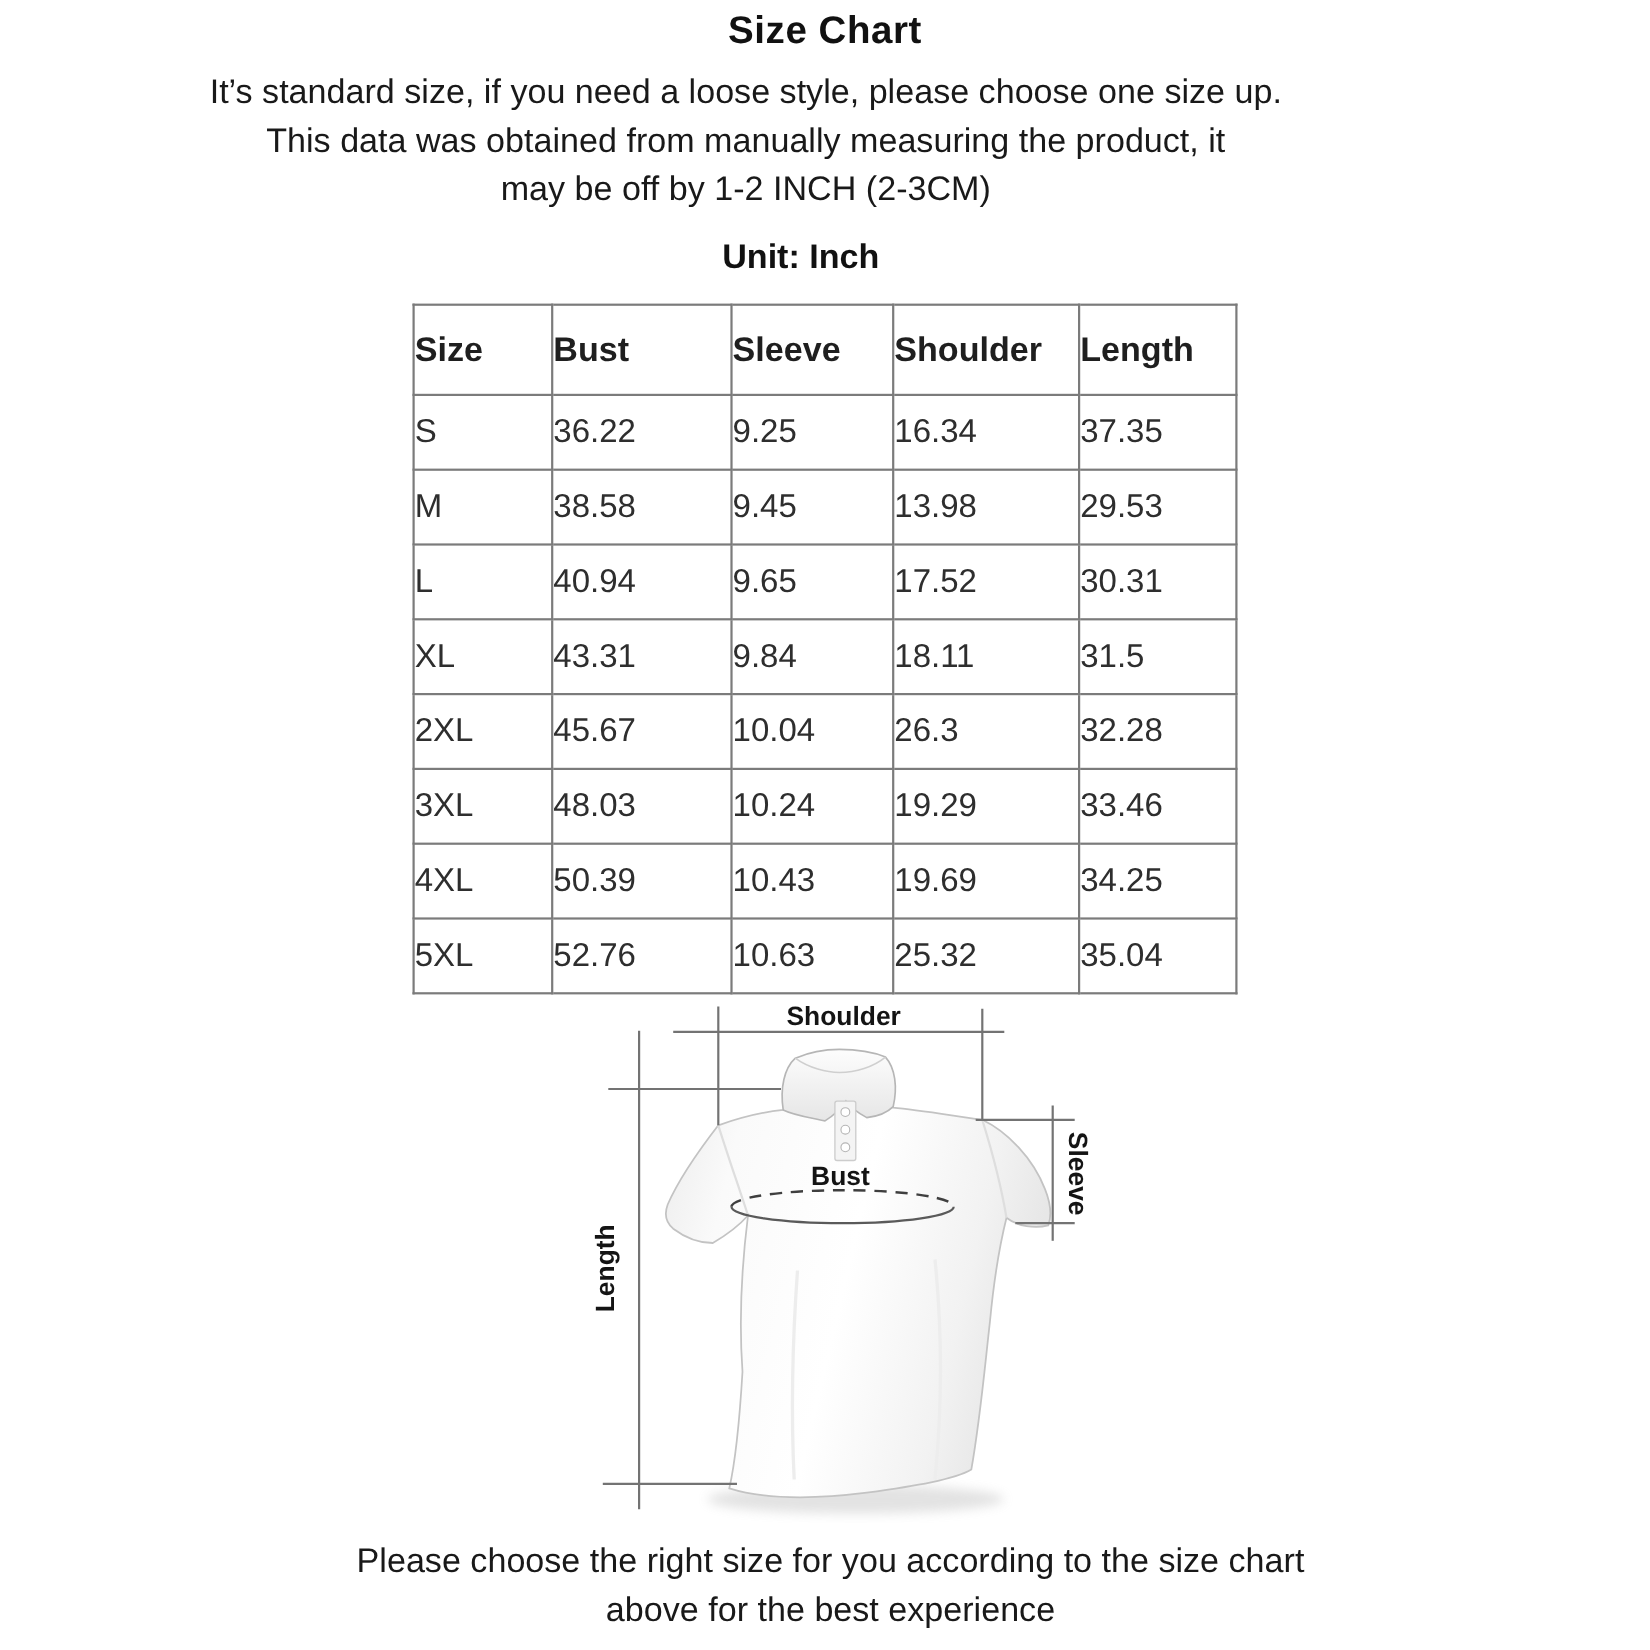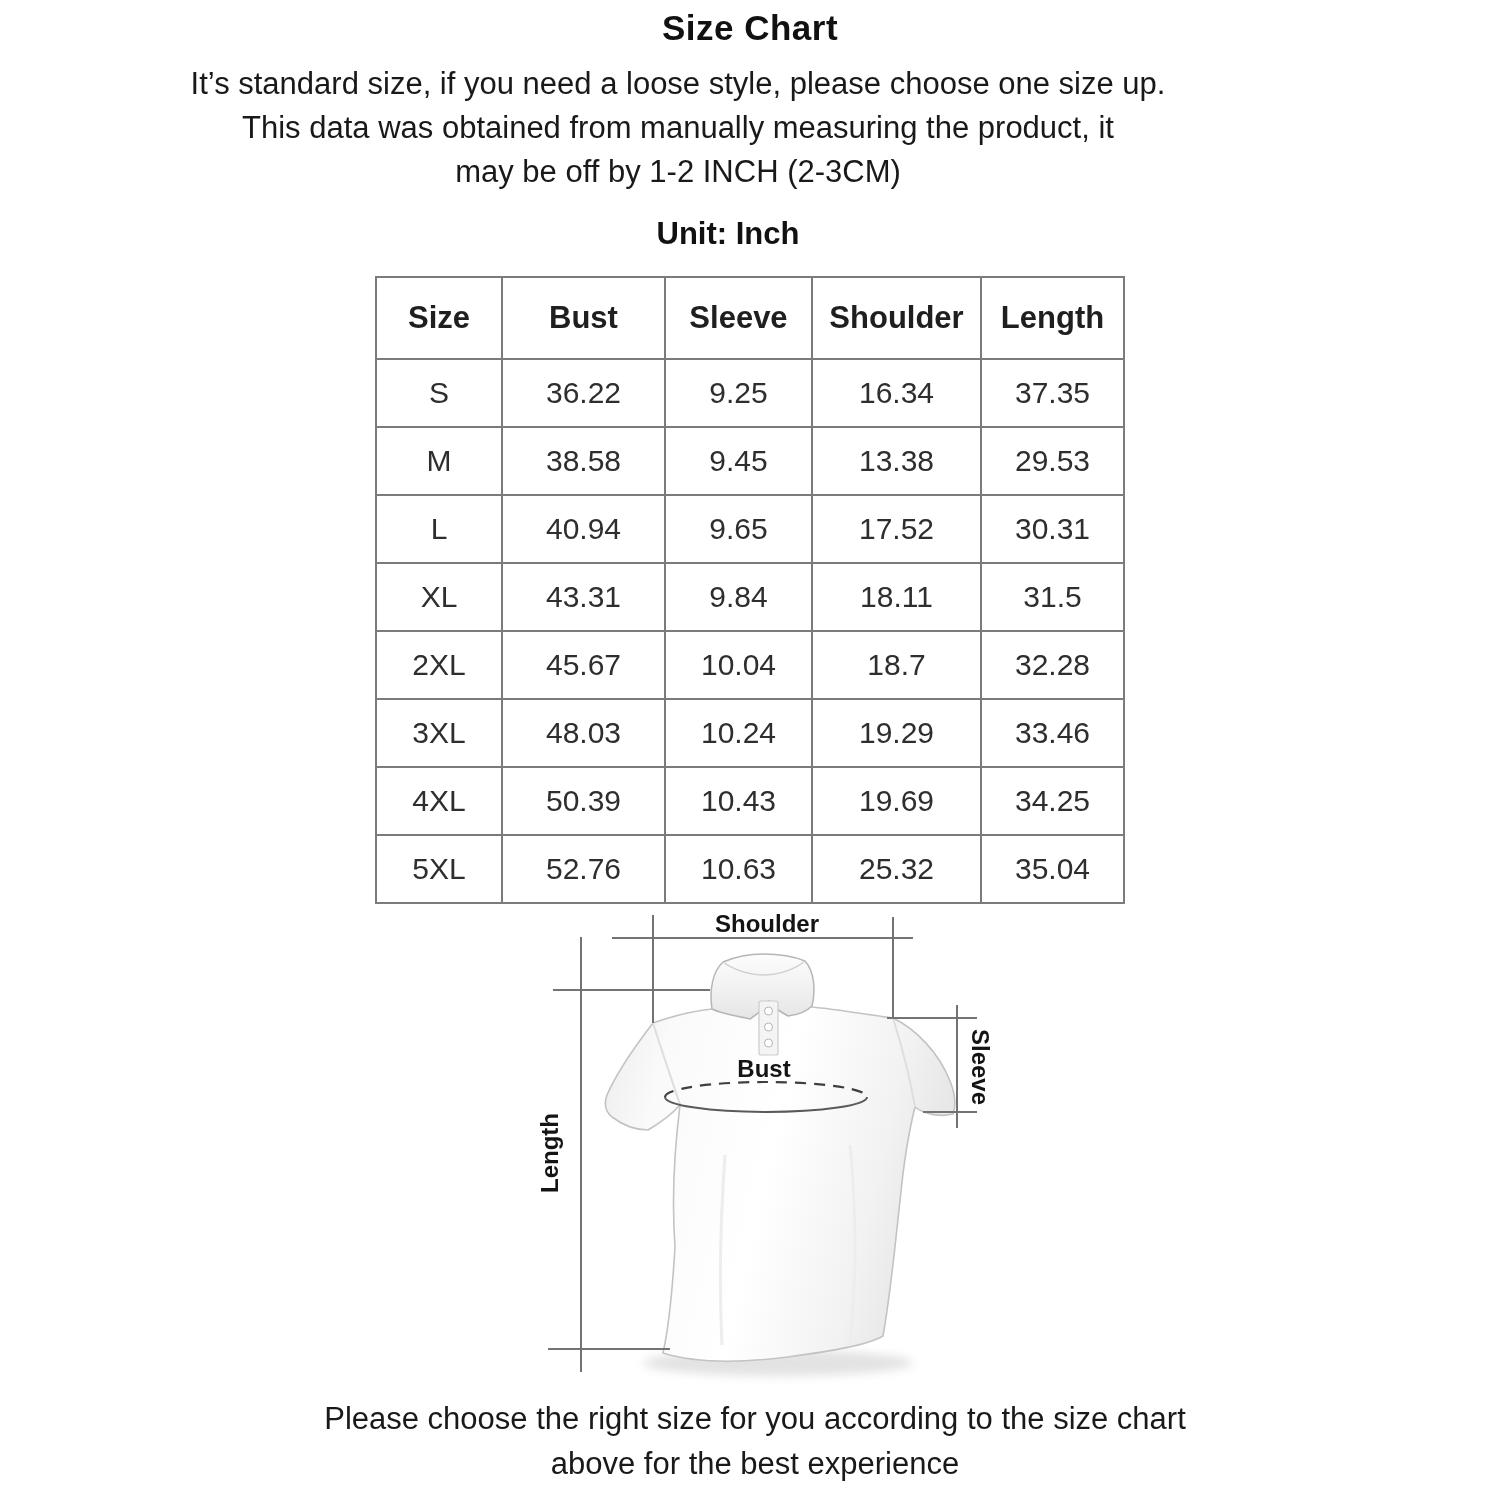--- a/index.html
+++ b/index.html
@@ -18,21 +18,21 @@
   .intro div{white-space:nowrap;}
   .unit-label{
     position:absolute;top:216px;left:0;width:1456px;text-align:center;
     font-size:31px;font-weight:700;color:#111;
   }
   table.size-table{
     position:absolute;left:375px;top:276px;width:748px;
     border-collapse:collapse;table-layout:fixed;background:#fff;
   }
   table.size-table th,table.size-table td{
-    border:2px solid #7b7b7b;text-align:center;vertical-align:middle;
+    border:2px solid #7b7b7b;text-align:left;vertical-align:middle;
     padding:0;overflow:hidden;margin-top:32px;
   }
   table.size-table th{height:80px;font-size:31px;font-weight:700;color:#1f1f1f;}
   table.size-table td{height:66px;font-size:30px;font-weight:400;color:#2e2e2e;}
   .diagram{position:absolute;left:520px;top:895px;width:510px;height:500px;}
   .footer{
     position:absolute;top:1396px;left:0;width:1500px;text-align:center;
     font-size:31px;line-height:45px;font-weight:400;color:#191919;
   }
   .footer div{white-space:nowrap;margin-left:10px;}
@@ -74,42 +74,42 @@
           <td>S</td>
           <td>36.22</td>
           <td>9.25</td>
           <td>16.34</td>
           <td>37.35</td>
         </tr>
         <tr>
           <td>M</td>
           <td>38.58</td>
           <td>9.45</td>
-          <td>13.38</td>
+          <td>13.98</td>
           <td>29.53</td>
         </tr>
         <tr>
           <td>L</td>
           <td>40.94</td>
           <td>9.65</td>
           <td>17.52</td>
           <td>30.31</td>
         </tr>
         <tr>
           <td>XL</td>
           <td>43.31</td>
           <td>9.84</td>
           <td>18.11</td>
           <td>31.5</td>
         </tr>
         <tr>
           <td>2XL</td>
           <td>45.67</td>
           <td>10.04</td>
-          <td>18.7</td>
+          <td>26.3</td>
           <td>32.28</td>
         </tr>
         <tr>
           <td>3XL</td>
           <td>48.03</td>
           <td>10.24</td>
           <td>19.29</td>
           <td>33.46</td>
         </tr>
         <tr>

